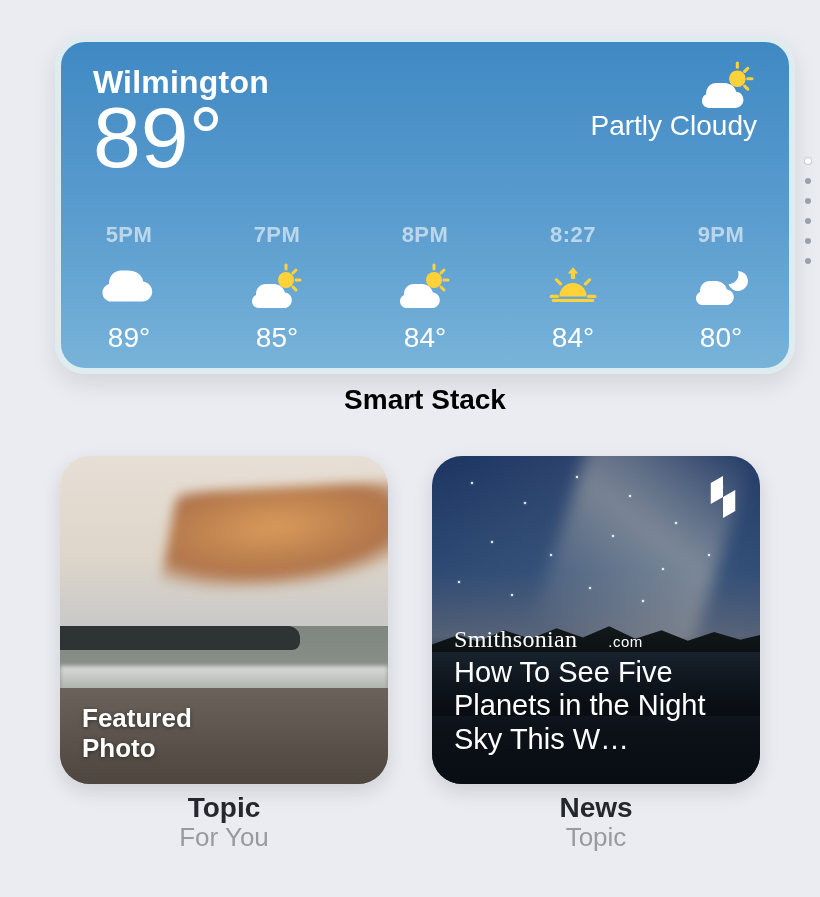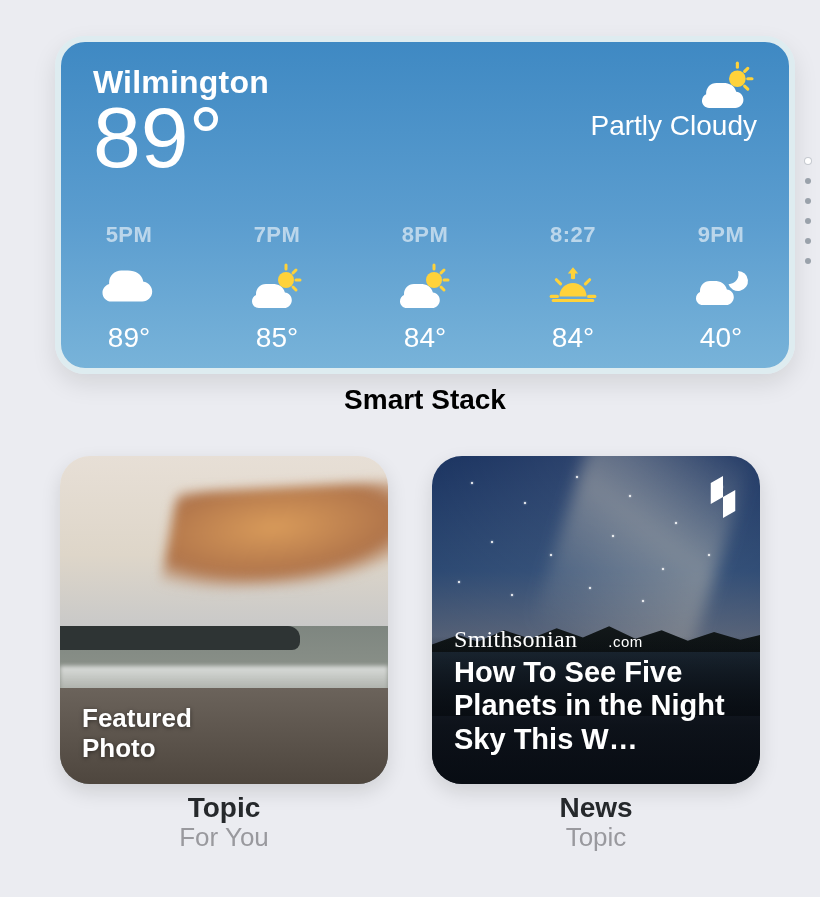--- a/index.html
+++ b/index.html
@@ -143,21 +143,21 @@
   .news-overlay { position:absolute; left:0; right:0; bottom:0; top:55%;
                   background: linear-gradient(180deg, rgba(0,0,0,0) 0%, rgba(8,12,18,.75) 60%, rgba(8,12,18,.85) 100%); }
   .news-source {
     position:absolute; left:22px; top:170px;
     color:#fff; font-family: Georgia, "Times New Roman", serif;
     font-size:24px; letter-spacing:.3px;
   }
   .news-source .com { font-size:15px; font-family: Arial, sans-serif; letter-spacing:.5px;padding-left:31px; }
   .news-headline {
     position:absolute; left:22px; right:22px; top:200px;
-    color:#fff; font-size:29px; font-weight:700; line-height:1.15;
+    color:#fff; font-size:29px; font-weight:400; line-height:1.15;
   }
   .news-logo {
     position:absolute; right:20px; top:20px;
   }
 
 </style>
 </head>
 <body>
 
 <svg width="0" height="0" style="position:absolute">
@@ -251,21 +251,21 @@
           </span>
         <div class="hour-temp">84°</div>
       </div>
       <div class="hour">
         <div class="hour-time">9PM</div>
         <span class="hour-icon">
             <svg width="58" height="46" viewBox="0 2 50 46">
               <use href="#ic-cloud-moon"></use>
             </svg>
           </span>
-        <div class="hour-temp">40°</div>
+        <div class="hour-temp">80°</div>
       </div>
     </div>
 
     <div class="stack-dots">
       <span></span>
         <span></span>
         <span></span>
         <span></span>
         <span></span>
         <span></span>

